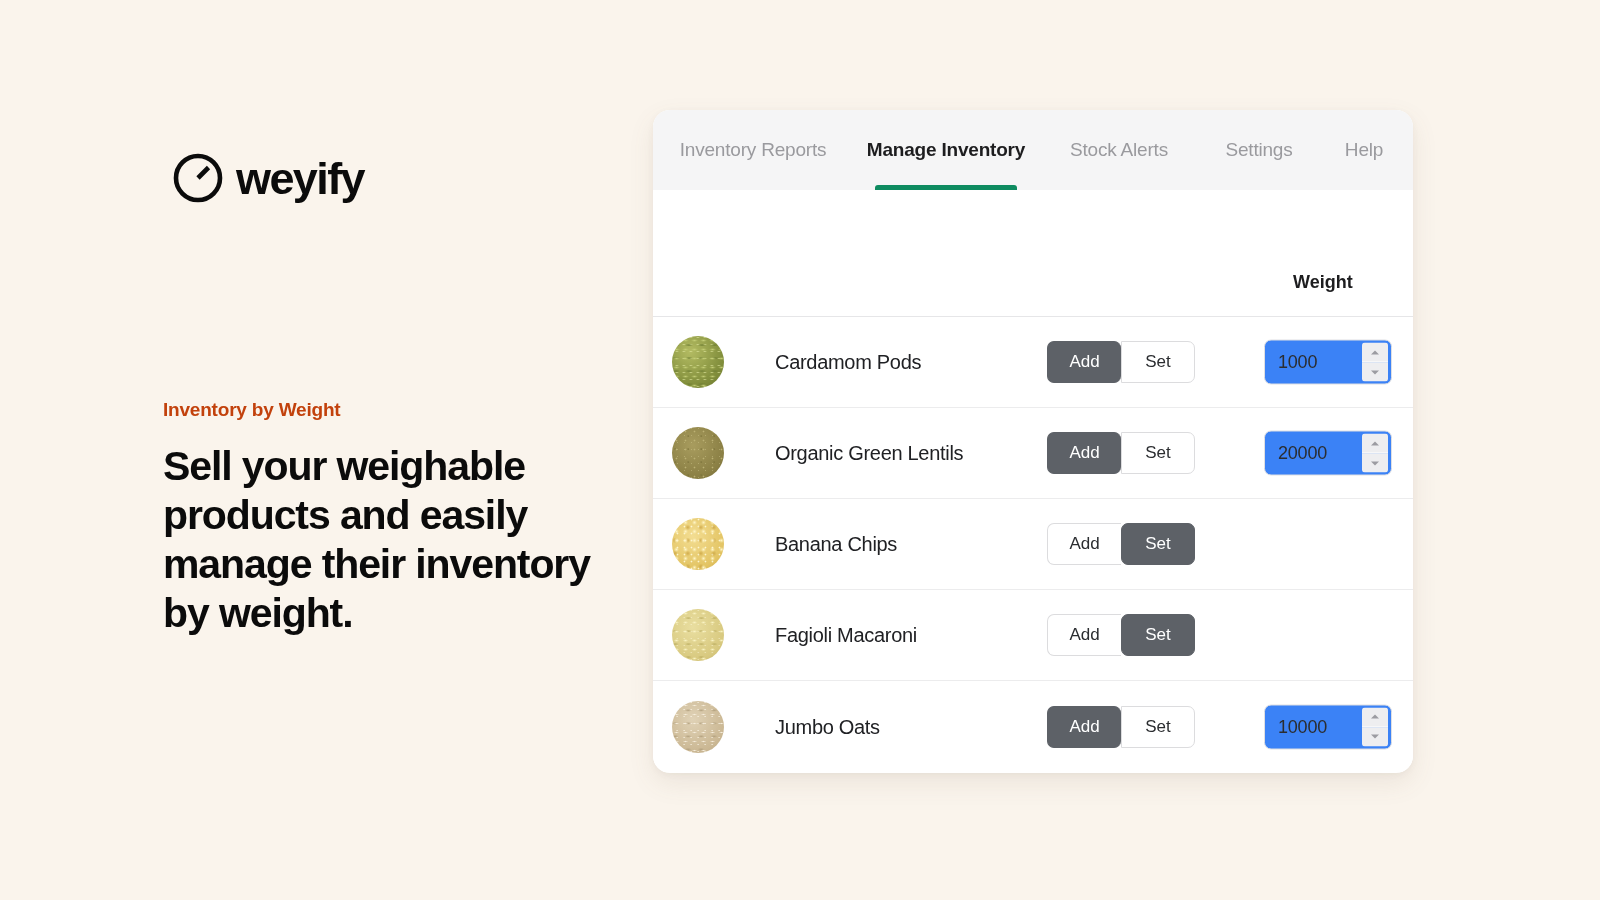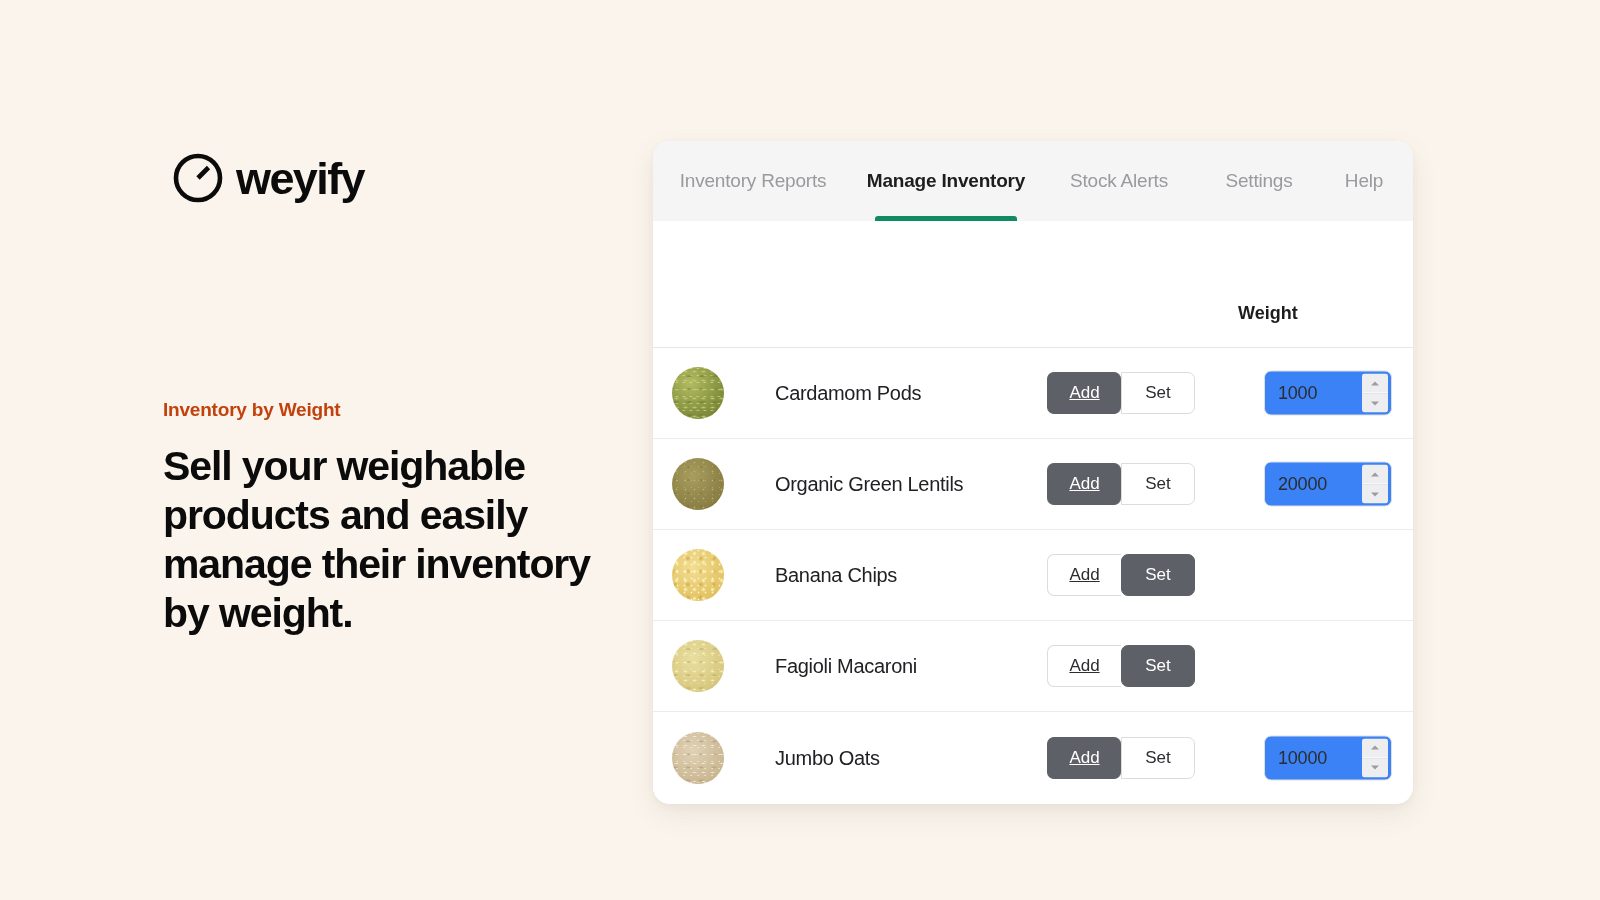--- a/index.html
+++ b/index.html
@@ -36,21 +36,20 @@
   }
 
   
   .panel {
     position: absolute; left: 653px; top: 110px;
     width: 760px; height: 663px;
     background: #ffffff;
     border-radius: 17px;
     box-shadow: 0 10px 26px rgba(120,100,80,0.10), 0 2px 6px rgba(120,100,80,0.06);
     overflow: hidden;
-    margin-top: 31px;
   }
   .tabbar {
     position: relative; height: 80px;
     background: #f5f5f6;
     display: flex; align-items: center;
   }
   .tabbar-ext {
     position: absolute; left: 570px; top: 80px; right: 0; height: 9px;
     background: #f5f5f6;
   }
@@ -69,21 +68,21 @@
     content: ""; position: absolute; left: 22px; right: 22px; bottom: 0;
     height: 5px; background: #0e8b60; border-radius: 3px 3px 0 0;
   }
 
   .table { position: relative; background: #ffffff; }
   .thead {
     position: relative; height: 127px;
     border-bottom: 1px solid #e6e6e8;
   }
   .th-weight {
-    position: absolute; left: 585px; top: 82px;
+    position: absolute; left: 640px; top: 82px;
     font-size: 18px; font-weight: 700; color: #1d1d1f;
   }
 
   .row {
     position: relative; height: 91px;
     border-bottom: 1px solid #ececed;
     display: flex; align-items: center;
   }
   .row:last-child { border-bottom: none; }
 
@@ -132,21 +131,21 @@
     position: absolute; left: 394px; top: 50%; transform: translateY(-50%);
     display: flex;
   }
   .seg-btn {
     width: 74px; height: 42px;
     display: flex; align-items: center; justify-content: center;
     font-size: 17px; cursor: pointer;
     background: #ffffff; color: #2b2d30;
     border: 1px solid #dcdcde;
   }
-  .seg-btn:first-child { border-radius: 7px 0 0 7px; border-right: none; text-decoration: underline; }
+  .seg-btn:first-child { border-radius: 7px 0 0 7px; border-right: none; }
   .seg-btn:last-child  { border-radius: 0 7px 7px 0; }
   .seg-btn.on {
     background: #5d6167; color: #ffffff; border-color: #5d6167;
     border-radius: 7px; position: relative; z-index: 2;
   }
 
   .num {
     position: absolute; left: 611px; top: 50%; transform: translateY(-50%);
     width: 128px; height: 45px;
     border: 1px solid #dfdfe2; border-radius: 7px;

